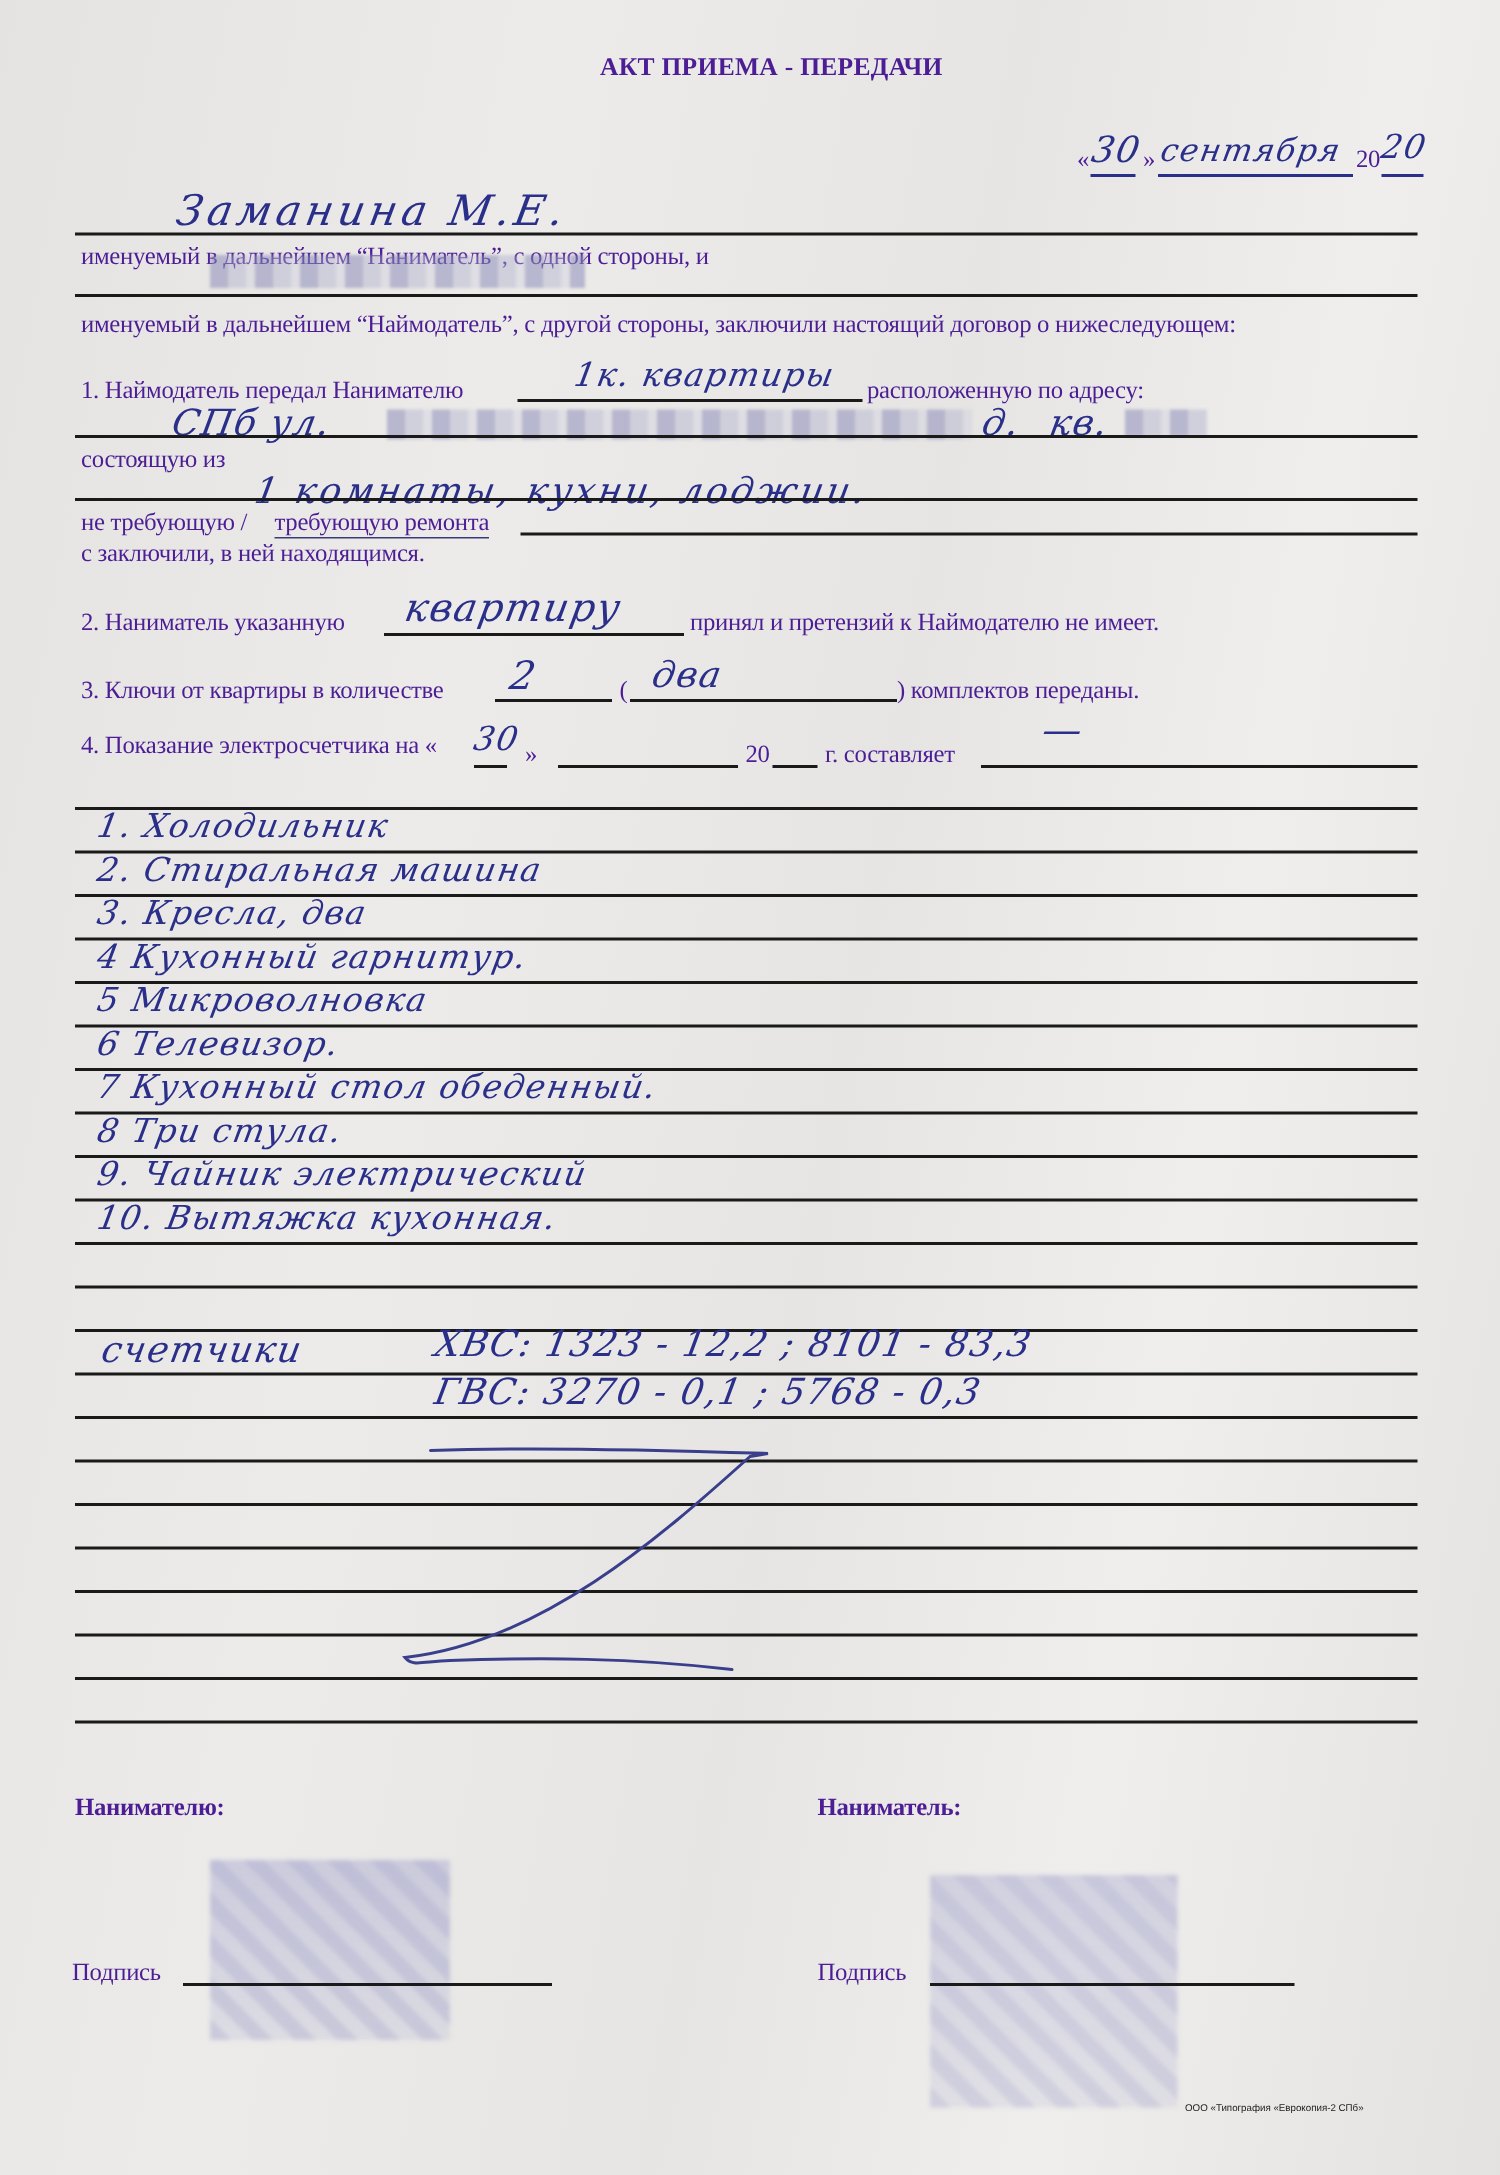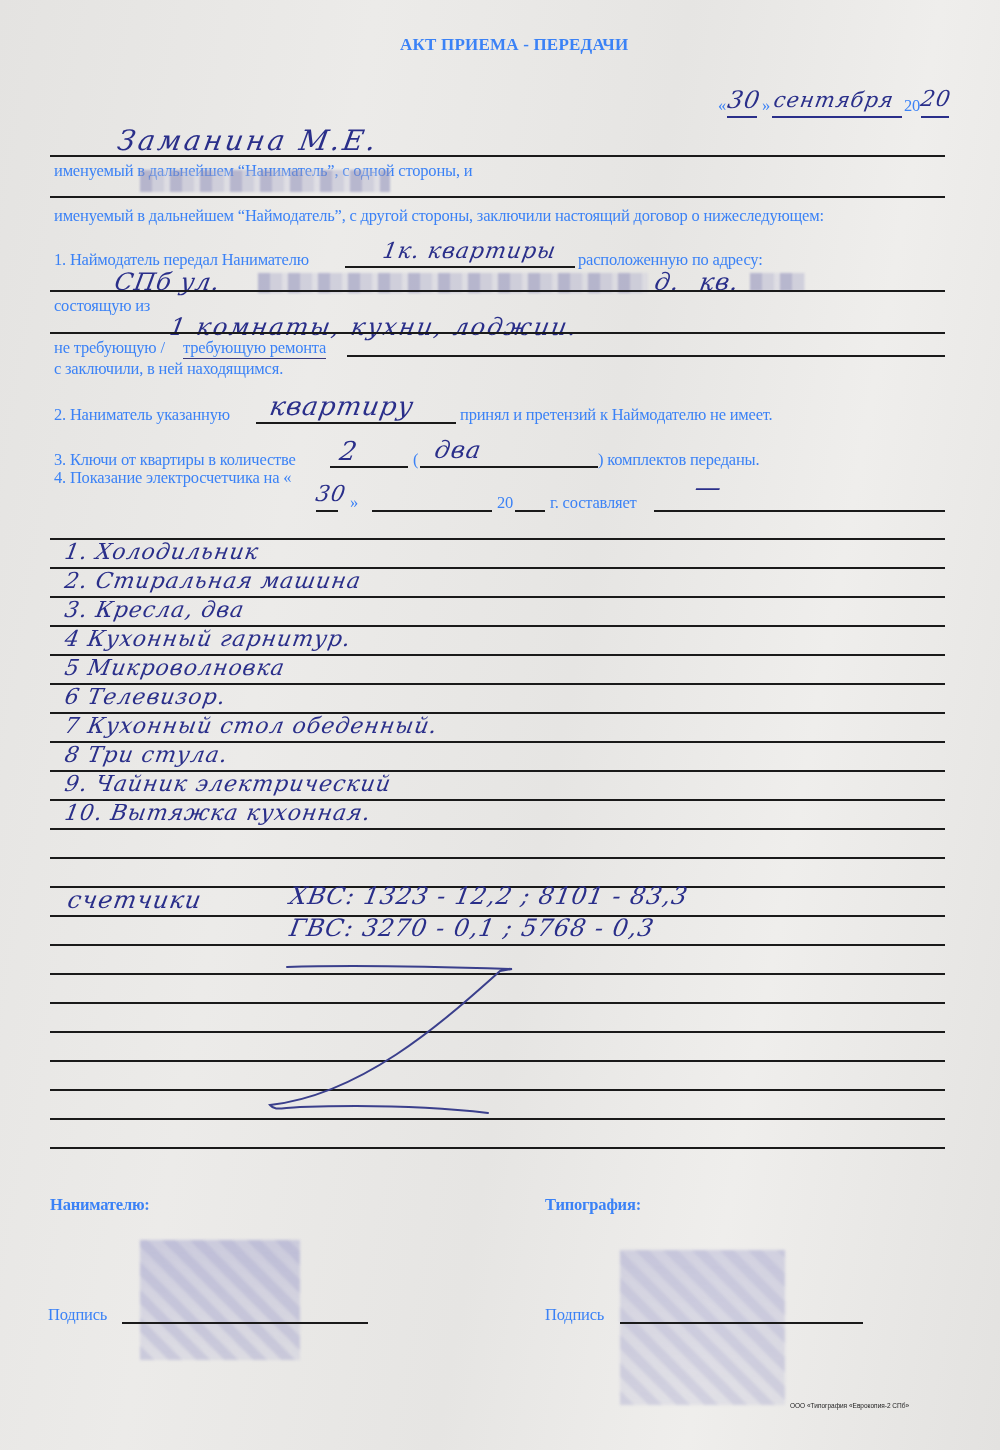--- a/index.html
+++ b/index.html
@@ -3,21 +3,21 @@
 <meta charset="utf-8">
 <style>
   html, body { margin:0; padding:0; }
   body {
     width:1000px; height:1450px; position:relative; overflow:hidden;
     background: linear-gradient(100deg, #e4e3e1 0%, #ecebe9 30%, #e6e5e3 55%, #efeeec 75%, #e3e2e0 100%);
     font-family: "Liberation Serif", serif;
     color:#161616;
   }
   .abs { position:absolute; }
-  .printed { font-family: "Liberation Serif", serif; font-size:16.5px; color:#3b82f6; white-space:nowrap; letter-spacing:-0.2px; }
+  .printed { font-family: "Liberation Serif", serif; font-size:16.5px; color:#4c1d95; white-space:nowrap; letter-spacing:-0.2px; }
   .bold { font-weight:bold; }
   .title { font-size:17px; font-weight:bold; letter-spacing:0.2px; }
   .rule { position:absolute; height:1.6px; background:#1a1a1a; }
   .hand {
     position:absolute; white-space:nowrap;
     font-family: "DejaVu Serif", serif; font-style:italic;
     color:#2a2f8a; font-size:22px; letter-spacing:1px;
     transform: skewX(-10deg);
   }
   .blur {
@@ -86,21 +86,21 @@
 <div class="abs printed" style="left:460px; top:405px;">принял и претензий к Наймодателю не имеет.</div>
 
 <div class="abs printed" style="left:54px; top:450px;">3. Ключи от квартиры в количестве</div>
 <div class="rule" style="left:330px; top:466px; width:78px;"></div>
 <div class="hand" style="left:340px; top:436px; font-size:26px;">2</div>
 <div class="abs printed" style="left:413px; top:450px;">(</div>
 <div class="rule" style="left:420px; top:466px; width:178px;"></div>
 <div class="hand" style="left:435px; top:436px; font-size:24px;">два</div>
 <div class="abs printed" style="left:598px; top:450px;">) комплектов переданы.</div>
 
-<div class="abs printed" style="left:54px; top:468px;font-family:Liberation Serif, serif;">4. Показание электросчетчика на «</div>
+<div class="abs printed" style="left:54px; top:487px;font-family:Liberation Serif, serif;">4. Показание электросчетчика на «</div>
 <div class="hand" style="left:316px; top:481px; font-size:22px;">30</div>
 <div class="rule" style="left:316px; top:510px; width:22px;"></div>
 <div class="abs printed" style="left:350px; top:493px;">»</div>
 <div class="rule" style="left:372px; top:510px; width:120px;"></div>
 <div class="abs printed" style="left:497px; top:493px;">20</div>
 <div class="rule" style="left:515px; top:510px; width:30px;"></div>
 <div class="abs printed" style="left:550px; top:493px;">г. составляет</div>
 <div class="rule" style="left:654px; top:510px; width:291px;"></div>
 <div class="hand" style="left:695px; top:472px; font-size:26px;">—</div>
 
@@ -139,21 +139,21 @@
 <div class="rule" style="left:50px; top:1060px; width:895px;"></div>
 <div class="rule" style="left:50px; top:1089px; width:895px;"></div>
 <div class="rule" style="left:50px; top:1118px; width:895px;"></div>
 <div class="rule" style="left:50px; top:1147px; width:895px;"></div>
 
 <svg class="abs" style="left:260px; top:955px;" width="260" height="160" viewBox="0 0 260 160">
   <path d="M27 12 C80 10, 160 11, 252 14 L240 16 C180 70, 100 140, 10 150 C15 156, 20 153, 40 152 C100 150, 160 150, 228 158" fill="none" stroke="#3a3f8c" stroke-width="2" stroke-linecap="round"></path>
 </svg>
 
 <div class="abs printed bold" style="left:50px; top:1195px;">Нанимателю:</div>
-<div class="abs printed bold" style="left:545px; top:1195px;">Типография:</div>
+<div class="abs printed bold" style="left:545px; top:1195px;">Наниматель:</div>
 
 <div class="sig-blur" style="left:140px; top:1240px; width:160px; height:120px; opacity:.7;"></div>
 <div class="abs printed" style="left:48px; top:1305px;">Подпись</div>
 <div class="rule" style="left:122px; top:1322px; width:246px;"></div>
 
 <div class="sig-blur" style="left:620px; top:1250px; width:165px; height:155px; opacity:.6;"></div>
 <div class="abs printed" style="left:545px; top:1305px;">Подпись</div>
 <div class="rule" style="left:620px; top:1322px; width:243px;"></div>
 
 <div class="abs footer-note" style="left:790px; top:1402px;">ООО «Типография «Еврокопия-2 СПб»</div>

